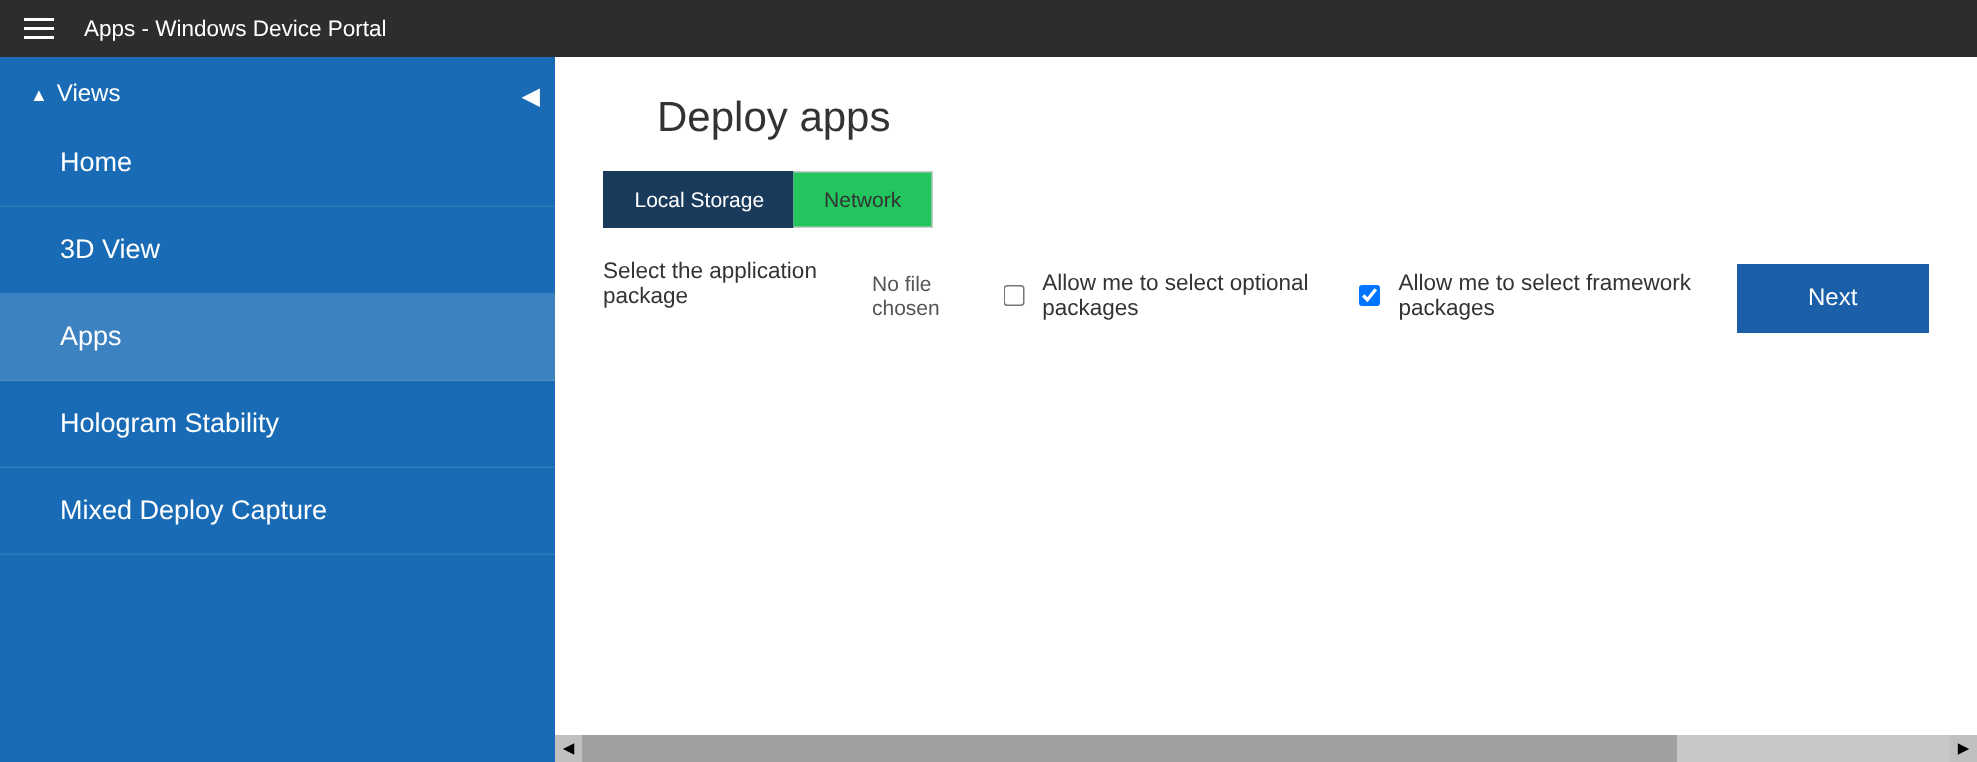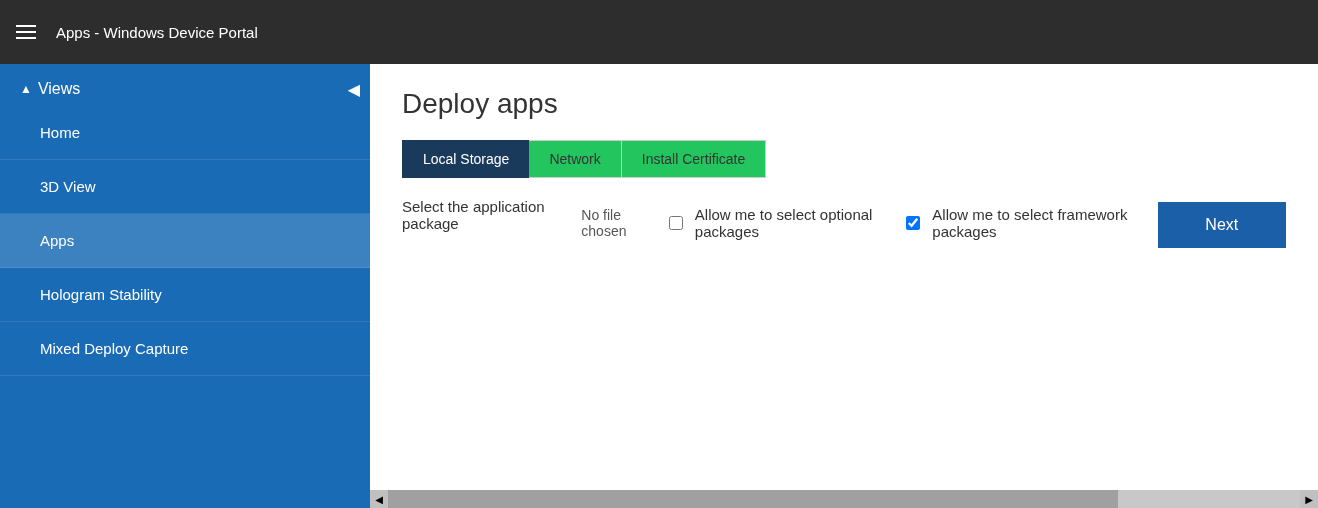--- a/index.html
+++ b/index.html
@@ -15,21 +15,21 @@
       overflow: hidden;
       display: flex;
       flex-direction: column;
       background: #fff;
     }
 
     
     .header {
       background: #2d2d2d;
       color: #fff;
-      height: 64px;
+      height: 38px;
       display: flex;
       align-items: center;
       padding: 0 16px;
       gap: 20px;
       flex-shrink: 0;
     }
 
     .header-menu-icon {
       display: flex;
       flex-direction: column;
@@ -93,21 +93,21 @@
       font-size: 12px;
     }
 
     .sidebar-nav {
       list-style: none;
       padding: 0;
     }
 
     .sidebar-nav li {
       color: #fff;
-      font-size: 15px;
+      font-size: 18px;
       padding: 18px 31px 18px 40px;
       cursor: pointer;
       border-bottom: 1px solid rgba(255,255,255,0.1);
     }
 
     .sidebar-nav li.active {
       background: rgba(255,255,255,0.15);
     }
 
     
@@ -119,20 +119,21 @@
       flex-direction: column;
       overflow: hidden;
       position: relative;
     }
 
     .page-title {
       font-size: 28px;
       font-weight: 300;
       color: #333;
       margin-bottom: 20px;
+      margin-left: 36px;
     }
 
     
     .tabs {
       display: flex;
       margin-bottom: 20px;
     }
 
     .tab {
       padding: 10px 20px;
@@ -307,21 +308,20 @@
       </li>
     </ul>
   </nav>
 
   <main class="content">
     <h1 class="page-title">Deploy apps</h1>
 
     <div class="tabs">
       <button class="tab active">Local Storage</button>
       <button class="tab">Network</button>
-      <button class="tab">Install Certificate</button>
     </div>
 
     <div class="deploy-body">
       <span class="select-label">Select the application package</span>
 
       <div class="file-picker-row">
         <span class="no-file-text">No file chosen</span>
       </div>
 
       <div class="checkbox-row">

